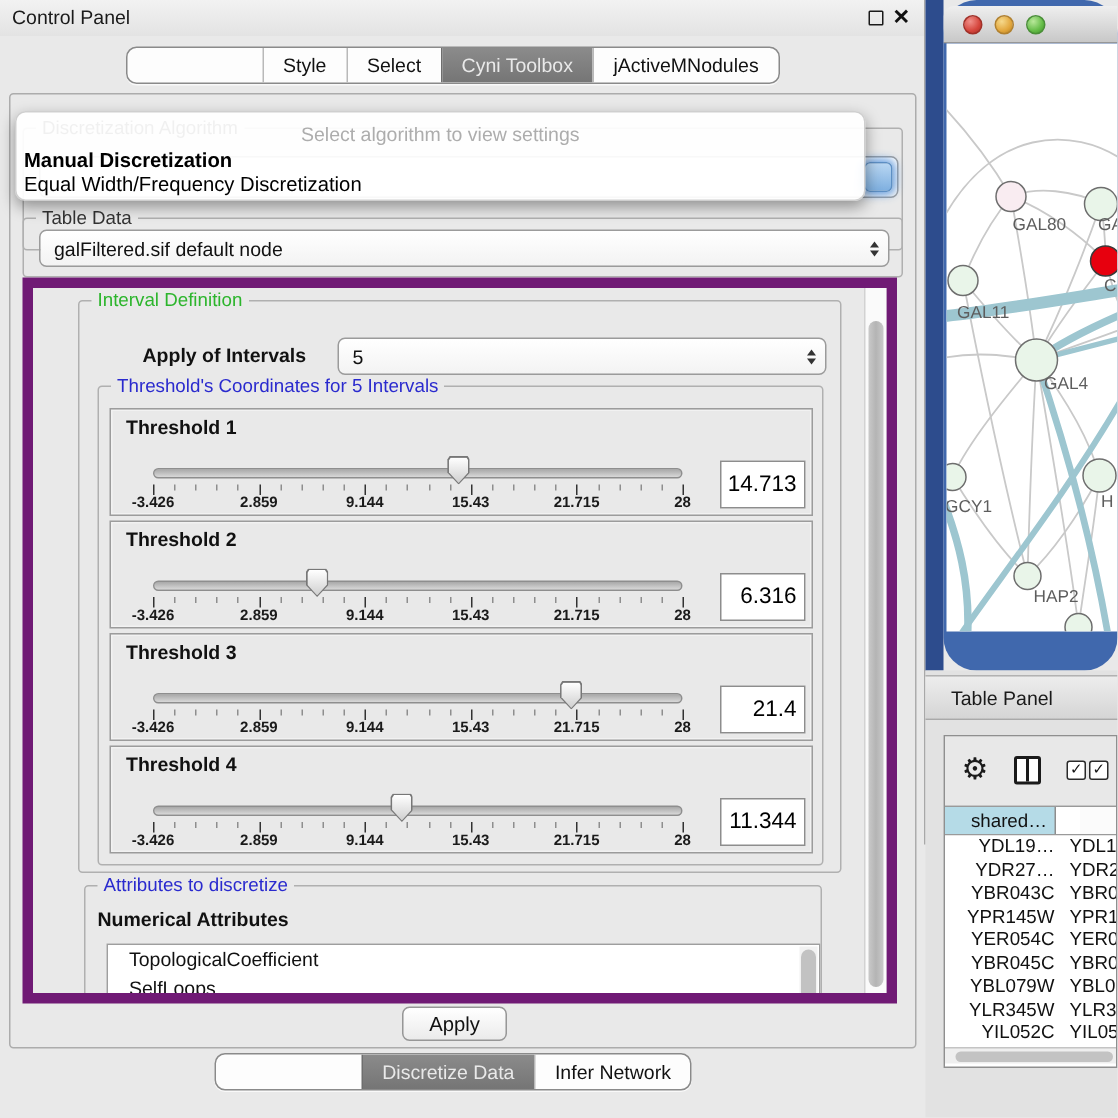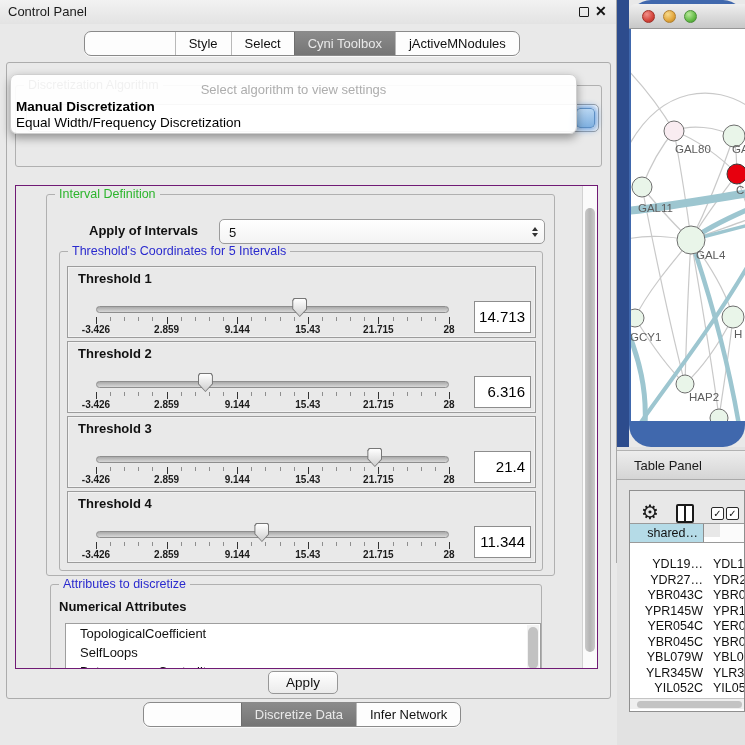--- a/index.html
+++ b/index.html
@@ -33,21 +33,21 @@
   .dn-arr { width:0; height:0; border-left:3.5px solid transparent; border-right:3.5px solid transparent; border-top:4.5px solid #333; }
   .focus-step { position:absolute; right:3px; top:3px; width:19px; height:20px; border-radius:4px; border:1px solid #5d8fc4; background:linear-gradient(#b8d6f2,#7fb0e0); box-shadow:0 0 6px 2px rgba(90,150,220,.9); }
 
   
   #algo-popup { position:absolute; left:10px; top:74px; width:567px; height:60px; background:rgba(255,255,255,.93); border:1px solid #cfcfcf; border-radius:7px; box-shadow:0 4px 10px rgba(0,0,0,.38); z-index:10; }
   .pop-placeholder { position:absolute; top:7px; left:0; width:100%; text-align:center; color:#adadad; font-size:13px; }
   .pop-item-b { position:absolute; left:5px; top:24px; font-size:13.5px; font-weight:bold; color:#000; white-space:nowrap; }
   .pop-item { position:absolute; left:5px; top:40px; font-size:13.5px; color:#000; white-space:nowrap; }
 
   
-  #scroll-container { position:absolute; left:14px; top:184px; width:583px; height:484px; border:1px solid #701a75; background:#e9e9e9; overflow:hidden; }
+  #scroll-container { position:absolute; left:14px; top:184px; width:583px; height:484px; border:7px solid #701a75; background:#e9e9e9; overflow:hidden; }
   .vsb { position:absolute; right:0; top:0; width:15px; height:100%; background:#fafafa; border-left:1px solid #d2d2d2; }
   .vsb-thumb { position:absolute; left:2px; top:22px; width:10px; height:444px; border-radius:5px; background:linear-gradient(90deg,#c9c9c9,#b4b4b4 50%,#c9c9c9); }
 
   
   .tpanel { position:absolute; left:7px; width:469px; height:72px; border:1px solid #9c9c9c; background:#e9e9e9; box-shadow:inset 0 0 0 1px #f2f2f2; }
   .tp-label { position:absolute; left:10px; top:4px; font-size:13px; font-weight:bold; color:#111; }
   .track { position:absolute; left:28px; top:39px; width:353px; height:7px; border-radius:4px; border:1px solid #8e8e8e; background:linear-gradient(#a9a9a9,#d8d8d8); }
   .thumb { position:absolute; top:31px; width:15px; height:19px; }
   .thumb .to { position:absolute; width:15px; height:19px; background:#777; clip-path:polygon(10% 0,90% 0,100% 12%,100% 58%,50% 100%,0 58%,0 12%); }
   .thumb .ti { position:absolute; left:1px; top:1px; width:13px; height:17px; background:linear-gradient(#ffffff,#cfcfcf); clip-path:polygon(10% 0,90% 0,100% 12%,100% 58%,50% 100%,0 58%,0 12%); }
@@ -78,21 +78,21 @@
   
   #table-panel-region { position:absolute; left:617px; top:447px; width:128px; height:298px; background:#e2e2e2; }
   #tp-header { position:absolute; left:0; top:3px; width:128px; height:30px; background:linear-gradient(#ededed,#d5d5d5); border-top:1px solid #b2b2b2; border-bottom:1px solid #a9a9a9; }
   #tp-title { position:absolute; left:17px; top:7px; font-size:13px; color:#1a1a1a; }
   #tp-box { position:absolute; left:12px; top:43px; width:116px; height:222px; background:#fff; border:1px solid #8f8f8f; overflow:hidden; }
   #tp-toolbar { position:absolute; left:0; top:0; width:100%; height:46px; background:#e8e8e8; }
   .gear { position:absolute; left:11px; top:9px; font-size:20px; color:#1a1a1a; }
   .split-icon { position:absolute; left:46px; top:13px; width:18px; height:19px; border:2px solid #1a1a1a; border-radius:2px; background:#fff; }
   .split-icon div { position:absolute; left:6px; top:0; width:2px; height:15px; background:#1a1a1a; }
   .cb { position:absolute; top:16px; width:13px; height:13px; border:1.5px solid #2a2a2a; border-radius:2px; background:#fff; font-size:10px; line-height:11px; text-align:center; color:#111; }
-  #tp-colhead { position:absolute; left:0; top:32px; width:100%; height:20px; display:flex; border-top:1px solid #9a9a9a; border-bottom:1px solid #9a9a9a;gap:16px; }
+  #tp-colhead { position:absolute; left:0; top:46px; width:100%; height:20px; display:flex; border-top:1px solid #9a9a9a; border-bottom:1px solid #9a9a9a;gap:16px; }
   .ch1 { width:79px; background:#b5dbe7; border-right:1px solid #8d8d8d; text-align:right; padding-right:5px; font-size:12.5px; line-height:18px; color:#111; overflow:hidden; }
   .ch2 { flex:1; background:#fbfbfb; padding-left:24px; font-size:12.5px; line-height:18px; color:#111; overflow:hidden; }
   #tp-rows { position:absolute; left:0; top:66px; width:100%; height:141px; overflow:hidden; background:#fff; }
   .trow { display:flex; height:15.5px; font-size:12.5px; color:#111; }
   .tc1 { width:79px; text-align:right; padding-right:6px; line-height:15px; overflow:hidden; white-space:nowrap; }
   .tc2 { flex:1; padding-left:4px; line-height:15px; overflow:hidden; white-space:nowrap; }
   #tp-hsb { position:absolute; left:0; top:207px; width:100%; height:11px; background:#efefef; border-top:1px solid #c4c4c4; }
   #tp-hsb-thumb { position:absolute; left:7px; right:2px; top:2px; height:7px; border-radius:4px; background:#c3c3c3; }
 </style>
 </head>
@@ -133,20 +133,30 @@
 
   <div id="content-frame">
 
     <div class="group" style="left:8px; top:22px; width:587px; height:82px;">
       <span class="gtitle t-dark">Discretization Algorithm</span>
       <div class="combo" style="left:10px; top:18px; width:573px; height:28px;">
         <span class="focus-step"></span>
       </div>
     </div>
 
+    <div class="group" style="left:8px; top:82px; width:587px; height:40px;">
+      <span class="gtitle t-dark">Table Data</span>
+      <div class="combo" style="left:10px; top:7px; width:567px; height:25px;">
+        <span class="cv">galFiltered.sif default node</span>
+        <span class="stepper">
+            <span class="up-arr"></span>
+            <span class="dn-arr"></span>
+          </span>
+      </div>
+    </div>
 
     <div id="scroll-container" style="left:8px; top:122px;">
 
       <div class="group" style="left:30px; top:8px; width:509px; height:382px;">
         <span class="gtitle t-green">Interval Definition</span>
 
         <span style="position:absolute; left:42px; top:28px; font-size:13px; font-weight:bold; color:#111;">Apply of Intervals</span>
         <div class="combo" style="left:172px; top:24px; width:326px; height:25px;">
           <span class="cv">5</span>
           <span class="stepper">

